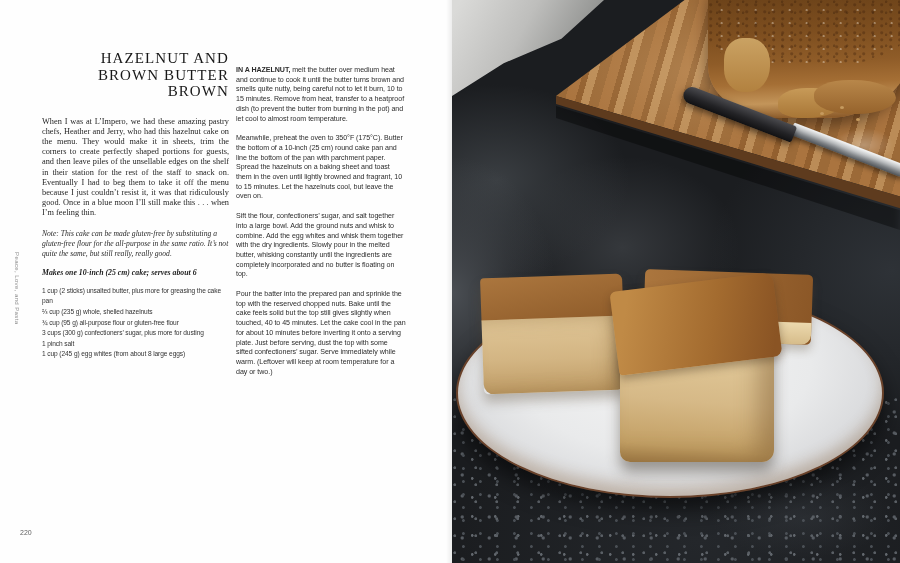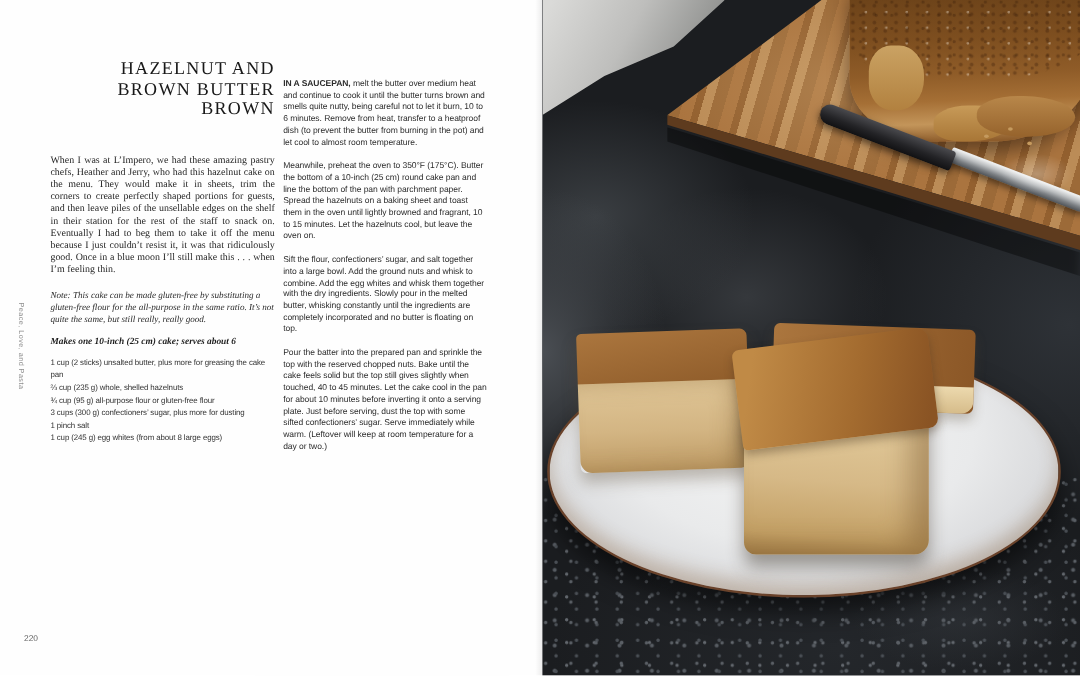--- a/index.html
+++ b/index.html
@@ -12,21 +12,21 @@
                  background:linear-gradient(90deg, rgba(0,0,0,0), rgba(0,0,0,.07)); }
   .spine { position:absolute; left:14px; top:252px; writing-mode:vertical-rl;
            font-family:"Liberation Sans", sans-serif; font-size:6px; letter-spacing:.4px; color:#8d8d8d; }
   .pagenum { position:absolute; left:20px; top:529px; font-family:"Liberation Sans", sans-serif;
              font-size:7px; color:#5f5f5f; }
 
   .col-left { position:absolute; left:42px; top:50px; width:187px; color:#222; }
   .title { font-family:"Liberation Serif", serif; font-weight:500; font-size:15px; line-height:16.5px;
            letter-spacing:1.1px; text-align:right; color:#181818; }
   .title span { display:block; }
-  .intro { margin-top:29px; font-size:8.3px; line-height:10.2px; text-align:justify; color:#1f1f1f; }
+  .intro { margin-top:17px; font-size:8.3px; line-height:10.2px; text-align:justify; color:#1f1f1f; }
   .note { margin-top:10px; font-style:italic; font-size:7.6px; line-height:10.4px; color:#2a2a2a; }
   .yield { margin-top:8px; font-style:italic; font-weight:700; font-size:7.8px; color:#1d1d1d; }
   .ingredients { margin-top:9px; font-family:"Liberation Sans", sans-serif; font-size:6.6px;
                  letter-spacing:-.1px; line-height:10.6px; color:#333; }
 
   .col-right { position:absolute; left:236px; top:66px; width:170px;
                font-family:"Liberation Sans", sans-serif; font-size:7.1px; letter-spacing:-.05px;
                line-height:9.7px; color:#2c2c2c; }
   .step { margin-bottom:10px; }
   .lead { font-weight:700; }
@@ -162,21 +162,21 @@
         <div class="ing">1 cup (2 sticks) unsalted butter, plus more for greasing the cake pan</div>
         <div class="ing">⅔ cup (235 g) whole, shelled hazelnuts</div>
         <div class="ing">¾ cup (95 g) all-purpose flour or gluten-free flour</div>
         <div class="ing">3 cups (300 g) confectioners’ sugar, plus more for dusting</div>
         <div class="ing">1 pinch salt</div>
         <div class="ing">1 cup (245 g) egg whites (from about 8 large eggs)</div>
       </div>
     </div>
 
     <div class="col-right">
-      <p class="step"><span class="lead">IN A SAUCEPAN,</span><span> melt the butter over medium heat and continue to cook it until the butter turns brown and smells quite nutty, being careful not to let it burn, 10 to 6 minutes. Remove from heat, transfer to a heatproof dish (to prevent the butter from burning in the pot) and let cool to almost room temperature.</span></p>
+      <p class="step"><span class="lead">IN A HAZELNUT,</span><span> melt the butter over medium heat and continue to cook it until the butter turns brown and smells quite nutty, being careful not to let it burn, 10 to 15 minutes. Remove from heat, transfer to a heatproof dish (to prevent the butter from burning in the pot) and let cool to almost room temperature.</span></p>
       <p class="step"><span class="lead"></span><span>Meanwhile, preheat the oven to 350°F (175°C). Butter the bottom of a 10-inch (25 cm) round cake pan and line the bottom of the pan with parchment paper. Spread the hazelnuts on a baking sheet and toast them in the oven until lightly browned and fragrant, 10 to 15 minutes. Let the hazelnuts cool, but leave the oven on.</span></p>
       <p class="step"><span class="lead"></span><span>Sift the flour, confectioners’ sugar, and salt together into a large bowl. Add the ground nuts and whisk to combine. Add the egg whites and whisk them together with the dry ingredients. Slowly pour in the melted butter, whisking constantly until the ingredients are completely incorporated and no butter is floating on top.</span></p>
       <p class="step"><span class="lead"></span><span>Pour the batter into the prepared pan and sprinkle the top with the reserved chopped nuts. Bake until the cake feels solid but the top still gives slightly when touched, 40 to 45 minutes. Let the cake cool in the pan for about 10 minutes before inverting it onto a serving plate. Just before serving, dust the top with some sifted confectioners’ sugar. Serve immediately while warm. (Leftover will keep at room temperature for a day or two.)</span></p>
     </div>
   </div>
 
   <div class="photo" role="img" aria-label="Squares of hazelnut brown butter cake dusted with confectioners' sugar on a white plate; the whole cake and a knife rest on a wooden cutting board over dark slate">
     <div class="granite"></div>
     <div class="cloth"></div>
     <div class="board-shadow"></div>

